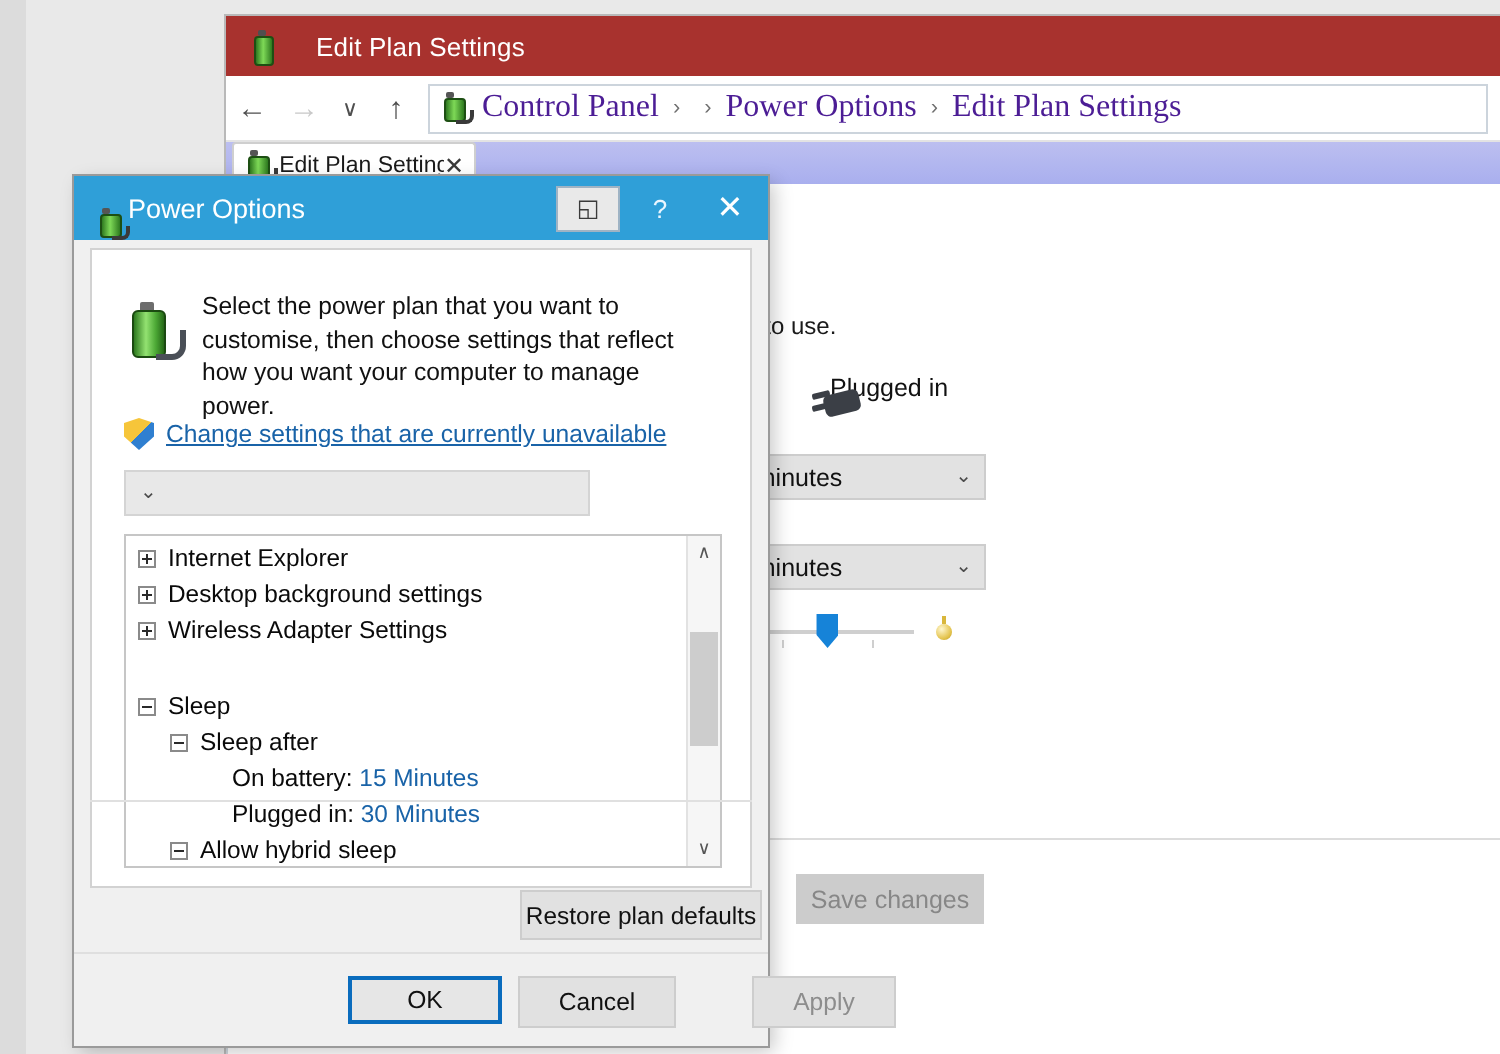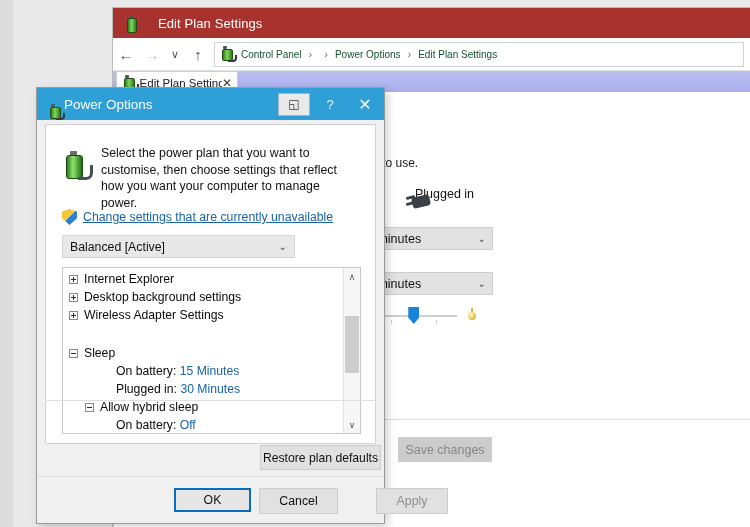--- a/index.html
+++ b/index.html
@@ -44,21 +44,21 @@
   }
   .navbtn{width:26px;height:26px;display:flex;align-items:center;justify-content:center;
     color:#4f4f4f;font-size:15px;}
   .navbtn.dim{color:#c9c9c9;}
   .navbtn.sm{width:20px;font-size:11px;}
   .crumbbox{
     flex:1;height:23px;margin:0 6px 0 3px;border:1px solid #ccd4dc;background:#fff;
     display:flex;align-items:center;padding-left:5px;
   }
   .crumbbox .cico{width:16px;height:16px;margin-right:4px;}
-  .crumb{font-size:10px;color:#14532d;padding:0 1px;}
+  .crumb{font-size:16px;color:#4c1d95;padding:0 1px;font-family:Liberation Serif, serif;}
   .sep{color:#6f6f6f;font-size:11px;padding:0 6px;}
 
   .tabstrip{
     height:22px;background:linear-gradient(to bottom,#bcbff0,#a8aeee);
     position:relative;
   }
   .tab{
     position:absolute;left:3px;top:0px;height:22px;width:122px;background:#fff;
     border:1px solid #cfcfcf;border-bottom:none;border-radius:2px 2px 0 0;
     display:flex;align-items:center;padding:0 5px;box-sizing:border-box;
@@ -347,21 +347,20 @@
     <div class="desc">Select the power plan that you want to customise, then choose settings that reflect how you want your computer to manage power.</div>
 
     <div class="shieldlink">
       <span class="shield">
           <i class="s"></i>
         </span>
       <a href="#">Change settings that are currently unavailable</a>
     </div>
 
     <div class="plancombo">
-      <span class="v">Balanced [Active]</span>
       <span class="h">⌄</span>
     </div>
 
     <div class="treebox">
       <div class="treelist" id="treelist">
           <div class="trow" style="padding-left: 6px;">
             <span class="exp plus"></span>
             <span>Internet Explorer</span>
           </div>
           <div class="trow" style="padding-left: 6px;">
@@ -369,20 +368,24 @@
             <span>Desktop background settings</span>
           </div>
           <div class="trow" style="padding-left: 6px;">
             <span class="exp plus"></span>
             <span>Wireless Adapter Settings</span>
           </div>
           <div class="trow" style="padding-left: 6px; margin-top: 20px;">
             <span class="exp"></span>
             <span>Sleep</span>
           </div>
+          <div class="trow" style="padding-left: 22px;">
+            <span class="exp"></span>
+            <span>Sleep after</span>
+          </div>
           <div class="trow" style="padding-left: 38px;">
             <span style="width: 15px; flex: 0 0 auto;"></span>
             <span>On battery:</span>
             <span class="val">&nbsp;15 Minutes</span>
           </div>
           <div class="trow" style="padding-left: 38px;">
             <span style="width: 15px; flex: 0 0 auto;"></span>
             <span>Plugged in:</span>
             <span class="val">&nbsp;30 Minutes</span>
           </div>

